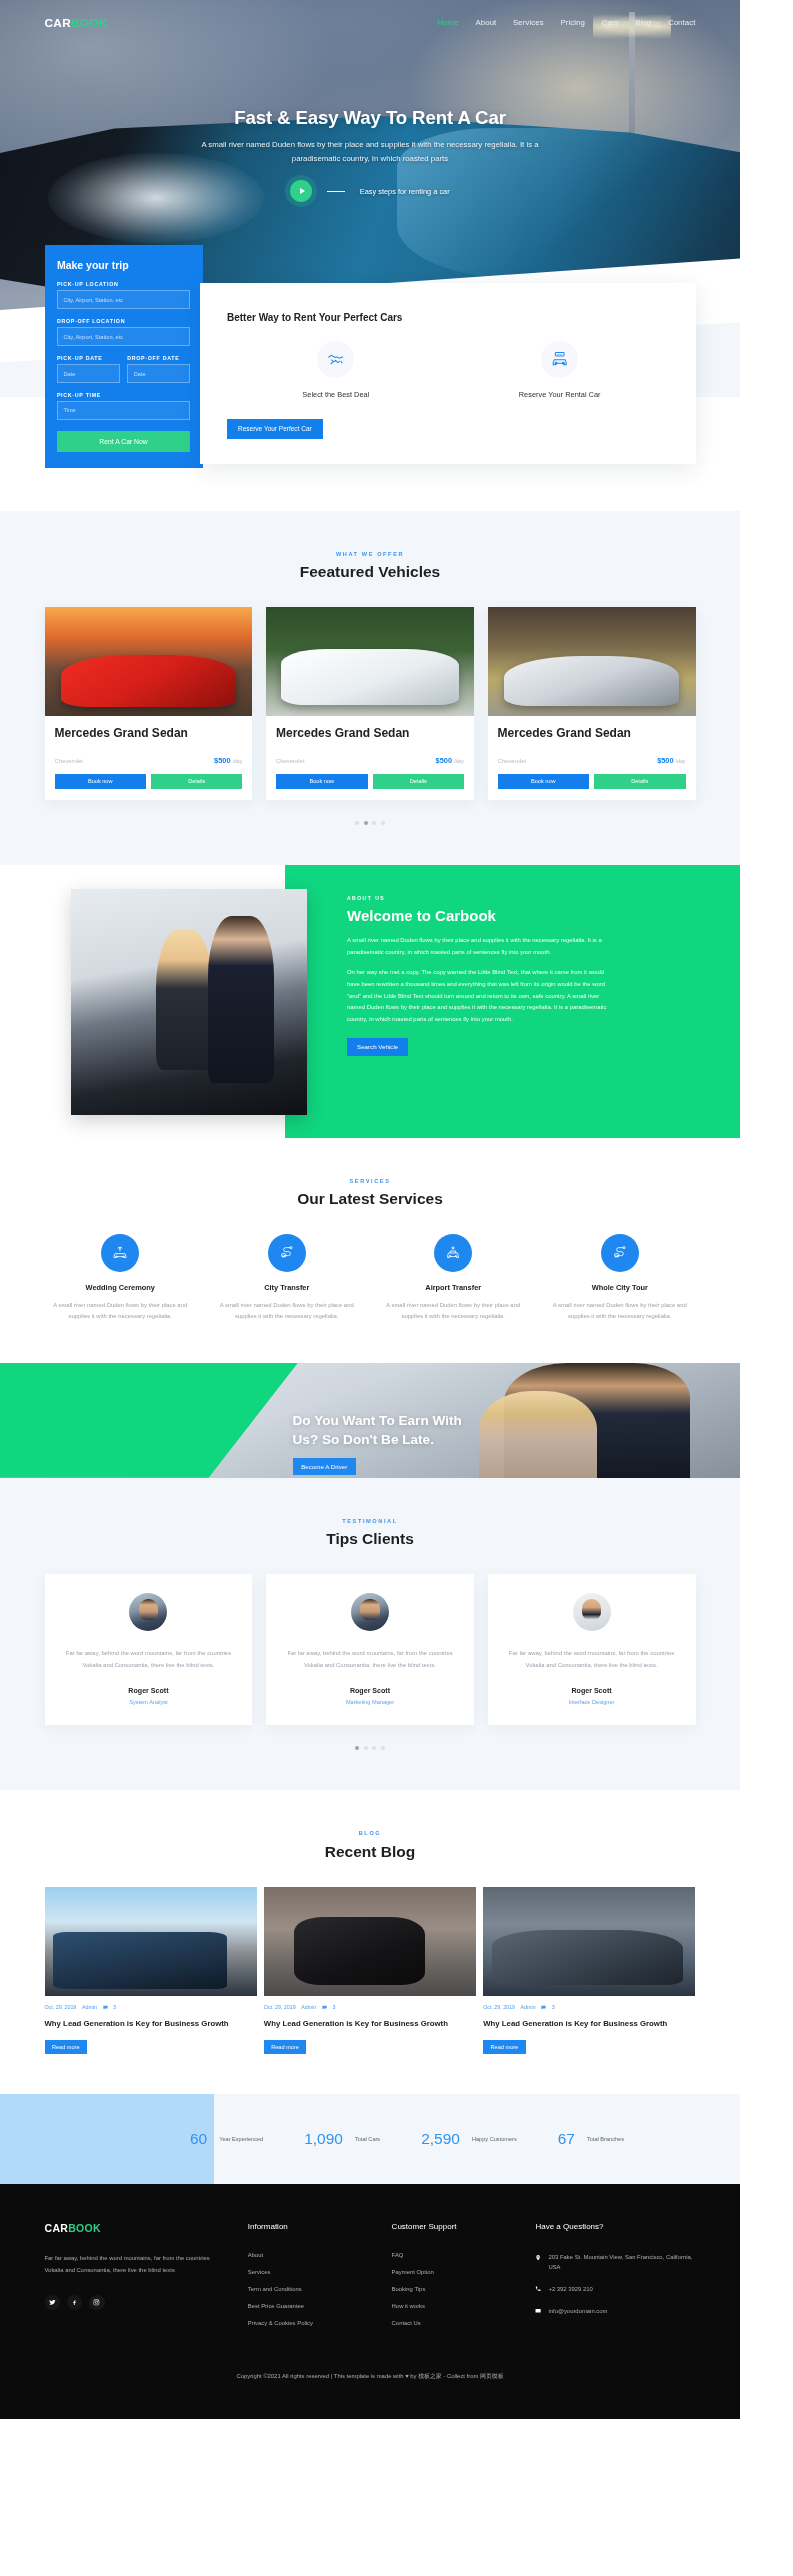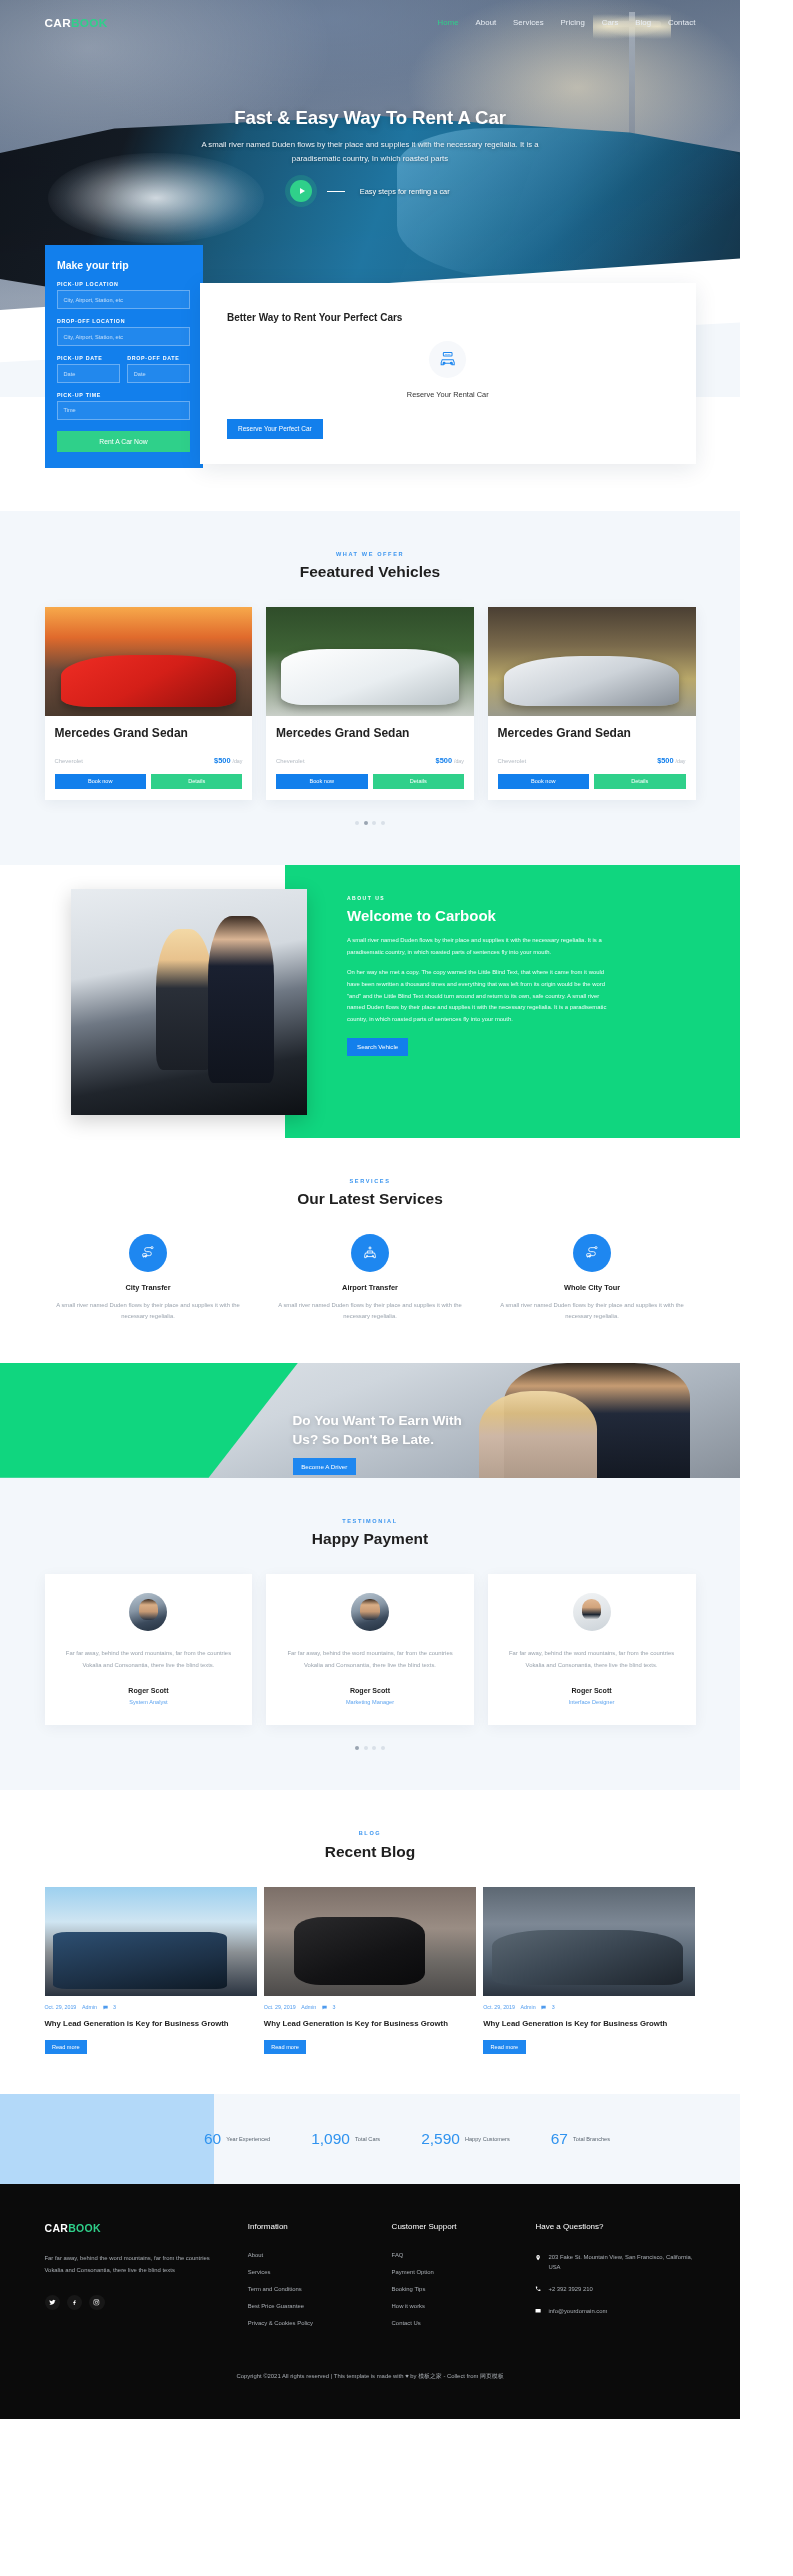--- a/index.html
+++ b/index.html
@@ -295,21 +295,21 @@
   .bmeta svg { width:5px; height:5px; vertical-align:middle; }
   .btitle { font-size:7.8px; font-weight:700; color:#222; line-height:1.55; margin-bottom:10px; }
   .bbtn { background:#1e87f0; border:none; color:#fff; font-size:5.6px; padding:4.3px 7.4px;
           cursor:pointer; font-family:"Liberation Sans", sans-serif; }
 
   
   .stats-sec { position:relative; height:90px; background:#f3f7fb; }
   .stats-blue { position:absolute; left:0; top:0; bottom:0; width:214px; background:#b3d9f9; }
   .stats-row { position:relative; z-index:3; display:flex; justify-content:center;
                gap:41px; padding-top:36px; padding-left:74px; }
-  .stat { display:flex; align-items:center; gap:5px;justify-content:center; }
+  .stat { display:flex; align-items:center; gap:12px;justify-content:center; }
   .stat-num { font-size:15.5px; font-weight:400; color:#2f93ef; }
   .stat-lbl { font-size:5.6px; color:#5a6570; line-height:1.45; }
 
   
   .footer { background:#0b0b0b; padding:38px 0 0; color:#c9cdd2; }
   .fcols { display:flex; gap:25px; }
   .fcol1 { width:186px; }
   .fcol { width:124px; }
   .fcol-last { width:167px; }
   .flogo { font-size:10.5px; font-weight:700; color:#fff; margin-bottom:17.4px; letter-spacing:0.3px; }
@@ -398,20 +398,30 @@
 
         <button type="button" class="trip-submit">Rent A Car Now</button>
       </form>
 
       <div class="better-panel">
         <div class="better-title">Better Way to Rent Your Perfect Cars</div>
         <div class="steps">
           <div class="step">
             <div class="step-ic">
               <svg viewBox="0 0 24 24" fill="none" stroke="#1e87f0" stroke-width="1.4">
+                <path d="M2 9l4-3 5 3 2-1 4 2 5-2"></path>
+                  <path d="M6 12l3 3 3-2 3 3 3-2"></path>
+                  <path d="M8 15l-3 3M19 14l2 3"></path>
+              </svg>
+            </div>
+            <div class="step-txt">Select the Best Deal</div>
+          </div>
+          <div class="step">
+            <div class="step-ic">
+              <svg viewBox="0 0 24 24" fill="none" stroke="#1e87f0" stroke-width="1.4">
                 <rect x="6" y="2" width="12" height="5" rx="1"></rect>
                   <text x="12" y="6" font-size="3" fill="#1e87f0" text-anchor="middle" stroke="none">RENT</text>
                 <path d="M3 16l1.5-4h15L21 16v3h-3v-2H6v2H3z"></path>
                   <circle cx="7" cy="17" r="1.3"></circle>
                   <circle cx="17" cy="17" r="1.3"></circle>
               </svg>
             </div>
             <div class="step-txt">Reserve Your Rental Car</div>
           </div>
         </div>
@@ -496,20 +506,33 @@
       <button class="about-btn">Search Vehicle</button>
     </div>
   </section>
 
   <section class="sec">
     <div class="container">
       <div class="sec-eyebrow">SERVICES</div>
       <div class="sec-title">Our Latest Services</div>
       <div class="services">
 
+        <div class="service">
+          <div class="svc-ic">
+            <svg viewBox="0 0 24 24" fill="none" stroke="#fff" stroke-width="1.3">
+              <path d="M9 5a2 2 0 1 1 3 2 2 2 0 1 1 3-2"></path>
+                <path d="M12 7v2"></path>
+              <path d="M3 17l1.3-4h15.4L21 17v2h-2.5v-1.5h-13V19H3z"></path>
+                <circle cx="7" cy="17.5" r="1.1"></circle>
+                <circle cx="17" cy="17.5" r="1.1"></circle>
+            </svg>
+          </div>
+          <div class="svc-name">Wedding Ceremony</div>
+          <div class="svc-desc">A small river named Duden flows by their place and supplies it with the necessary regelialia.</div>
+        </div>
 
         <div class="service">
           <div class="svc-ic">
             <svg viewBox="0 0 24 24" fill="none" stroke="#fff" stroke-width="1.3">
               <path d="M17 4h-7a3 3 0 0 0 0 6h4a3 3 0 0 1 0 6H7"></path>
                 <circle cx="18" cy="4" r="1.6"></circle>
               <rect x="4" y="13" width="6" height="4" rx="1"></rect>
                 <circle cx="5.6" cy="17.4" r=".9"></circle>
                 <circle cx="8.6" cy="17.4" r=".9"></circle>
             </svg>
@@ -556,21 +579,21 @@
     <div class="cta-green"></div>
     <div class="cta-inner">
       <div class="cta-h2">Do You Want To Earn With Us? So Don't Be Late.</div>
       <button class="cta-btn">Become A Driver</button>
     </div>
   </section>
 
   <section class="sec bg-alt">
     <div class="container">
       <div class="sec-eyebrow">TESTIMONIAL</div>
-      <div class="sec-title">Happy Payment</div>
+      <div class="sec-title">Tips Clients</div>
       <div class="tcards">
 
         <div class="tcard">
           <div class="tavatar"></div>
           <div class="tquote">Far far away, behind the word mountains, far from the countries Vokalia and Consonantia, there live the blind texts.</div>
           <div class="tname">Roger Scott</div>
           <div class="trole">System Analyst</div>
         </div>
 
         <div class="tcard">

